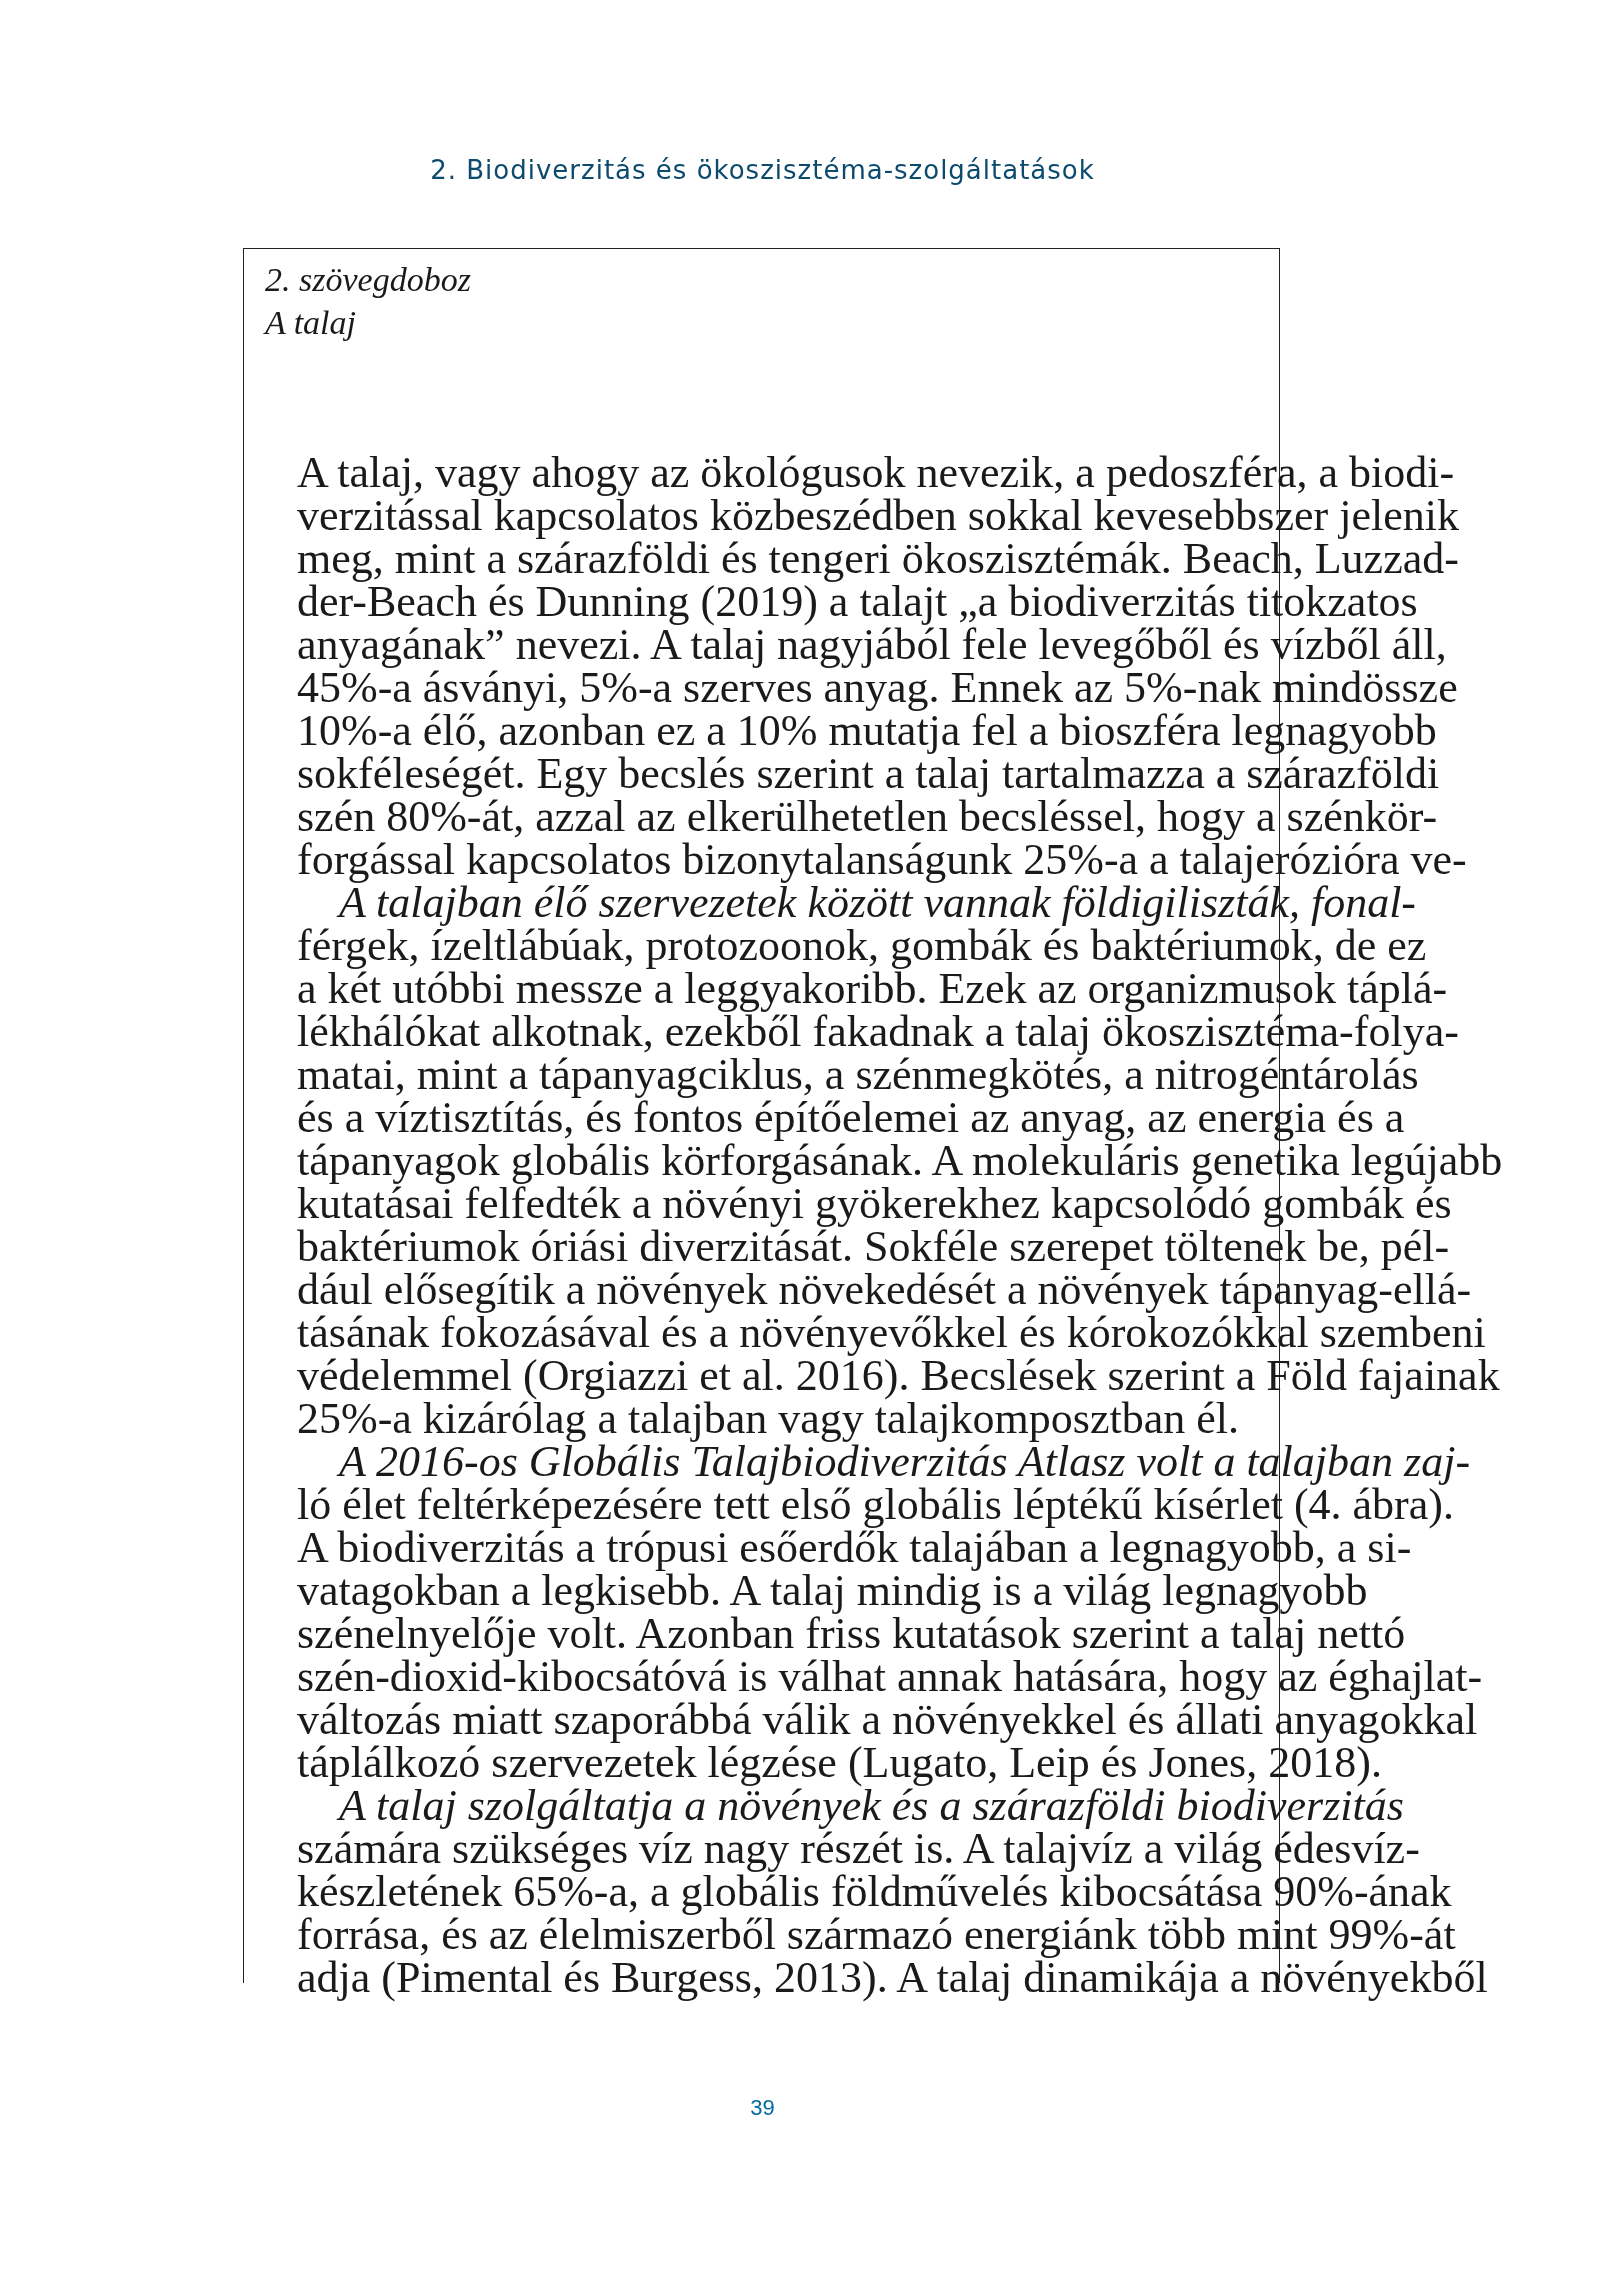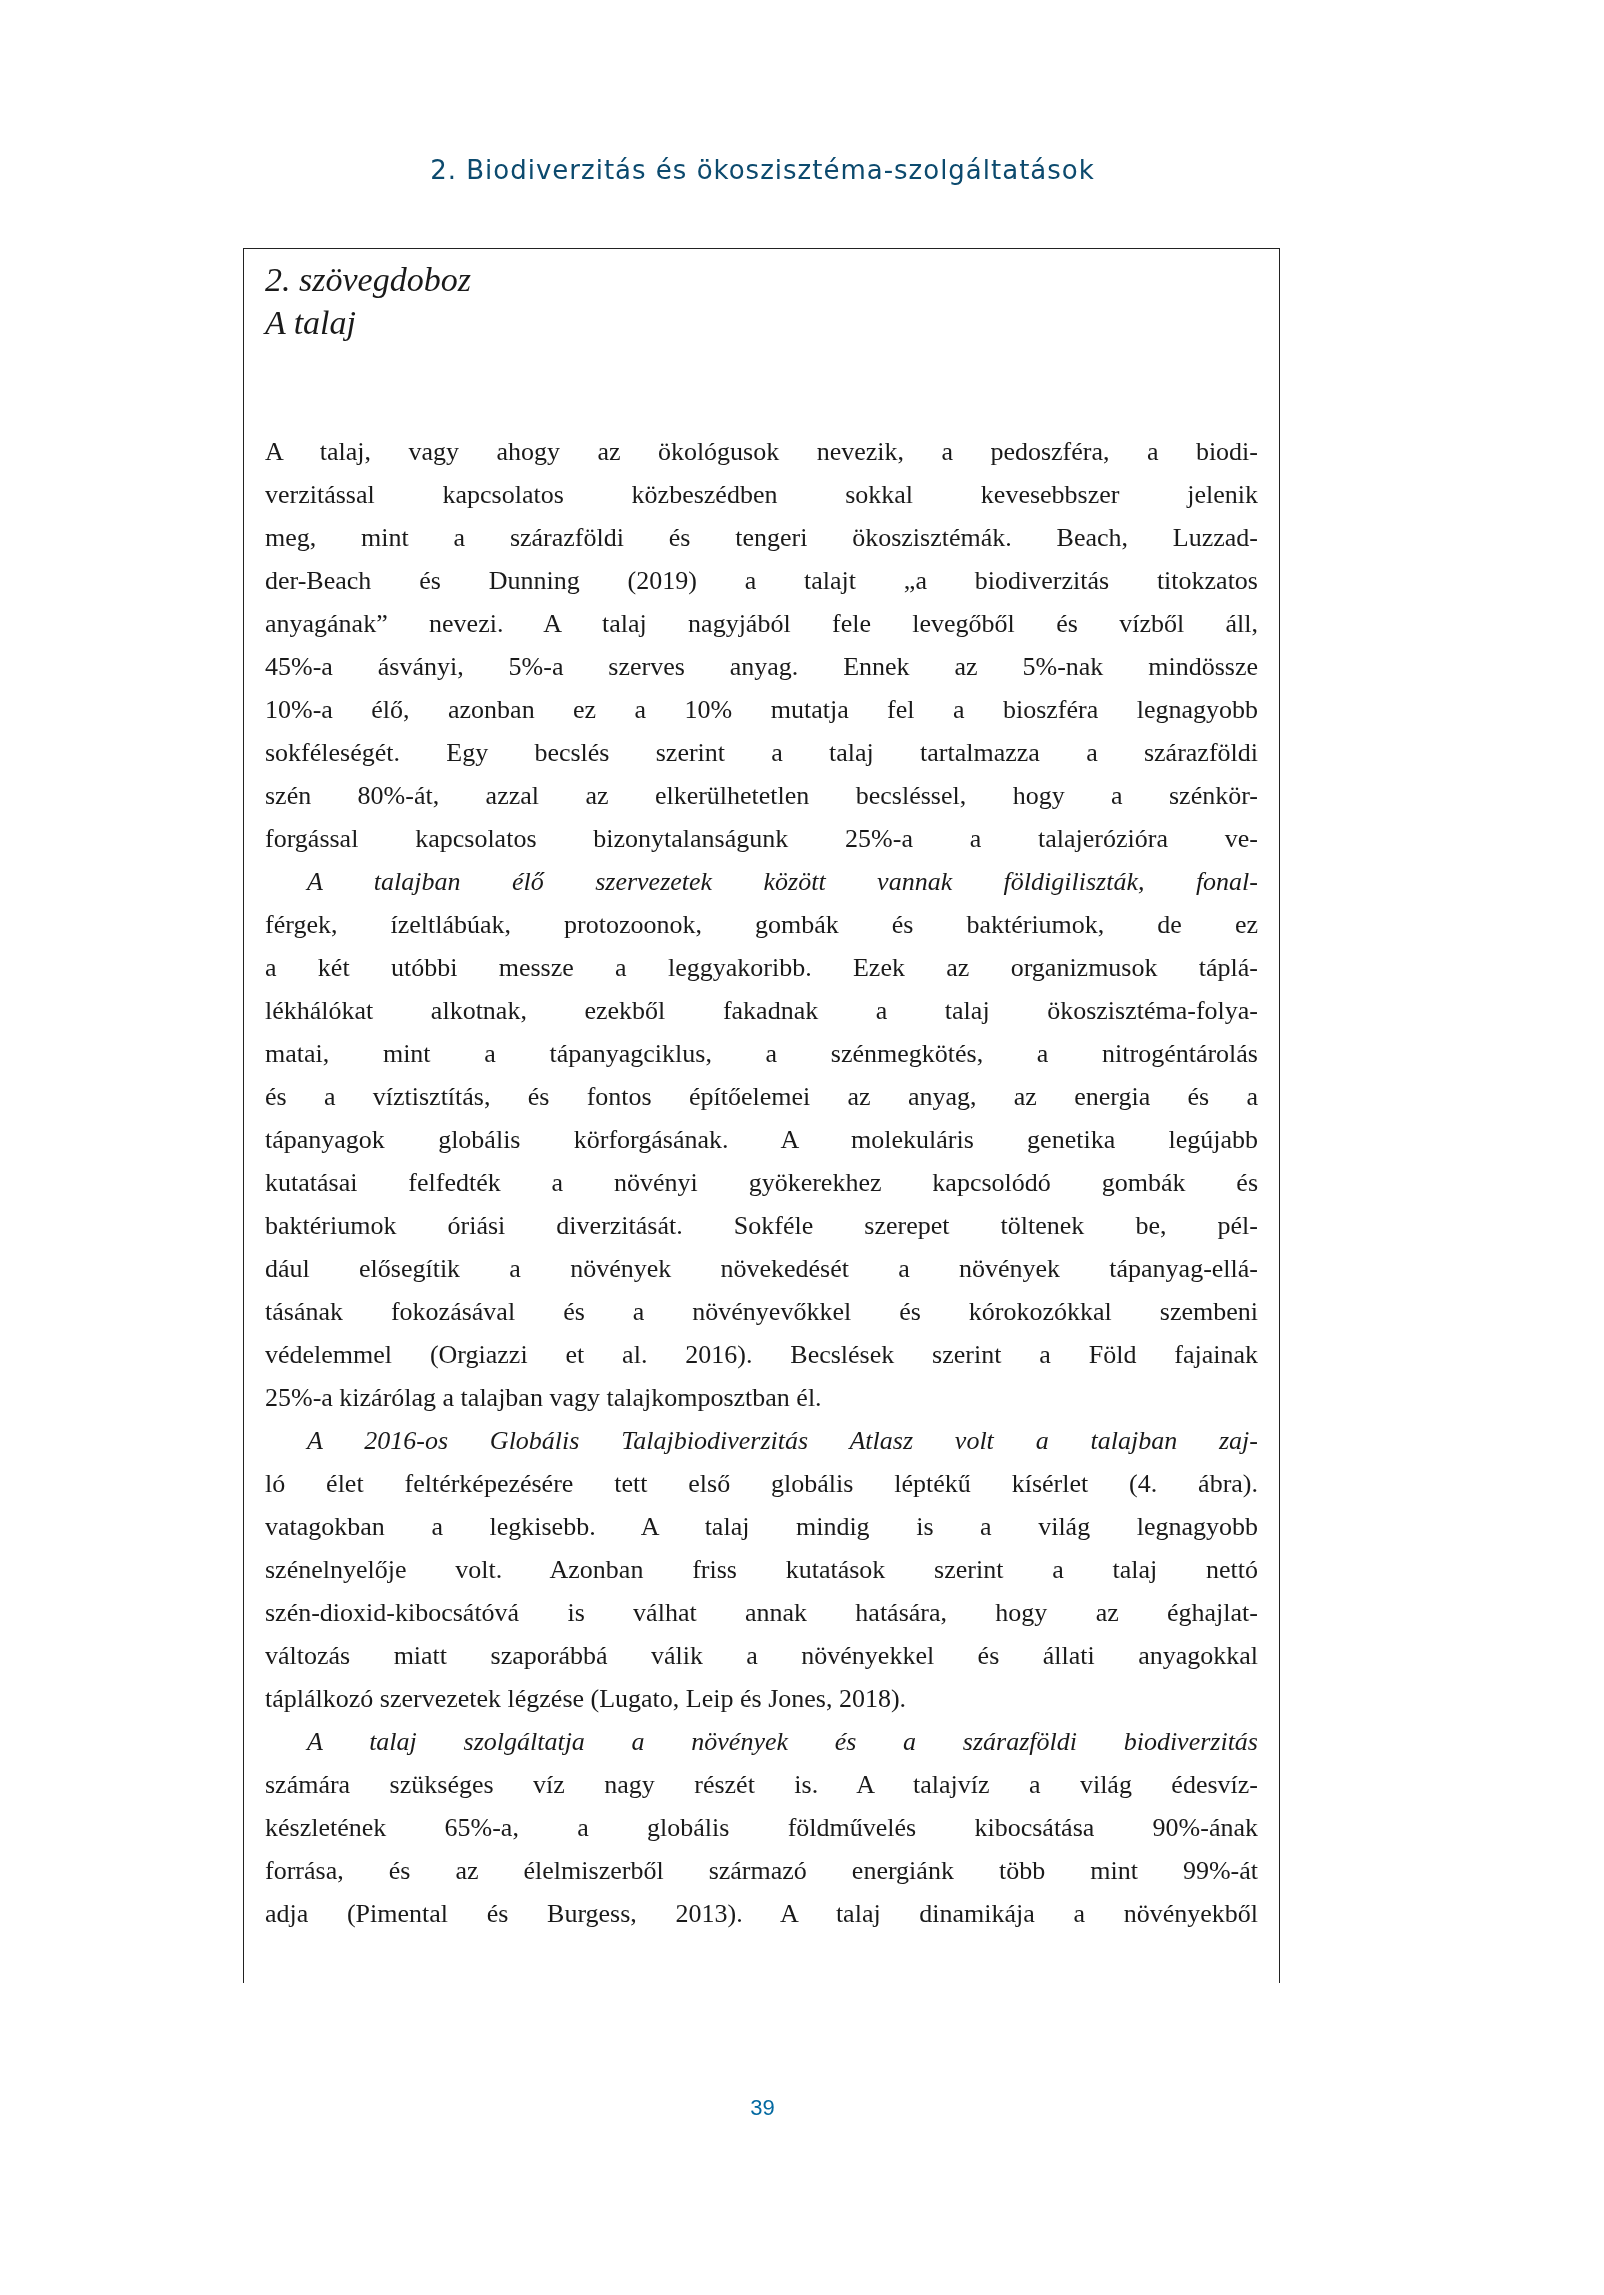--- a/index.html
+++ b/index.html
@@ -13,21 +13,21 @@
   .textbox {
     position: absolute; left: 243px; top: 248px; width: 1037px; height: 1735px;
     border-top: 1.7px solid #222; border-left: 1.7px solid #222; border-right: 1.7px solid #222;
     box-sizing: border-box;
   }
   .col {
     position: absolute; left: 265px; width: 993px;
     font-family: "Liberation Serif", serif; color: #1a1a1a;
   }
   .caption { top: 258px; font-style: italic; font-size: 34px; line-height: 43px; }
-  .body { top: 387px; font-size: 26px; line-height: 43px; }
+  .body { top: 408px; font-size: 44px; line-height: 43px; margin-left: 32px; }
   .line {
     display: block; height: 43px; white-space: nowrap; overflow: visible;
     text-align: justify; text-align-last: justify;
   }
   .line.last { text-align-last: left; }
   .line.indent { text-indent: 42px; font-style: italic; }
   .page-number {
     position: absolute; left: 243px; width: 1039px; top: 2095px; text-align: center;
     font-family: Liberation Sans, sans-serif; font-size: 22px; color: #0369a1;
   }
@@ -69,20 +69,21 @@
     <span class="line">kutatásai felfedték a növényi gyökerekhez kapcsolódó gombák és</span>
     <span class="line">baktériumok óriási diverzitását. Sokféle szerepet töltenek be, pél-</span>
     <span class="line">dául elősegítik a növények növekedését a növények tápanyag-ellá-</span>
     <span class="line">tásának fokozásával és a növényevőkkel és kórokozókkal szembeni</span>
     <span class="line">védelemmel (Orgiazzi et al. 2016). Becslések szerint a Föld fajainak</span>
     <span class="line last">25%-a kizárólag a talajban vagy talajkomposztban él.</span>
   </div>
   <div>
     <span class="line indent">A 2016-os Globális Talajbiodiverzitás Atlasz volt a talajban zaj-</span>
     <span class="line">ló élet feltérképezésére tett első globális léptékű kísérlet (4. ábra).</span>
+    <span class="line">A biodiverzitás a trópusi esőerdők talajában a legnagyobb, a si-</span>
     <span class="line">vatagokban a legkisebb. A talaj mindig is a világ legnagyobb</span>
     <span class="line">szénelnyelője volt. Azonban friss kutatások szerint a talaj nettó</span>
     <span class="line">szén-dioxid-kibocsátóvá is válhat annak hatására, hogy az éghajlat-</span>
     <span class="line">változás miatt szaporábbá válik a növényekkel és állati anyagokkal</span>
     <span class="line last">táplálkozó szervezetek légzése (Lugato, Leip és Jones, 2018).</span>
   </div>
   <div>
     <span class="line indent">A talaj szolgáltatja a növények és a szárazföldi biodiverzitás</span>
     <span class="line">számára szükséges víz nagy részét is. A talajvíz a világ édesvíz-</span>
     <span class="line">készletének 65%-a, a globális földművelés kibocsátása 90%-ának</span>

